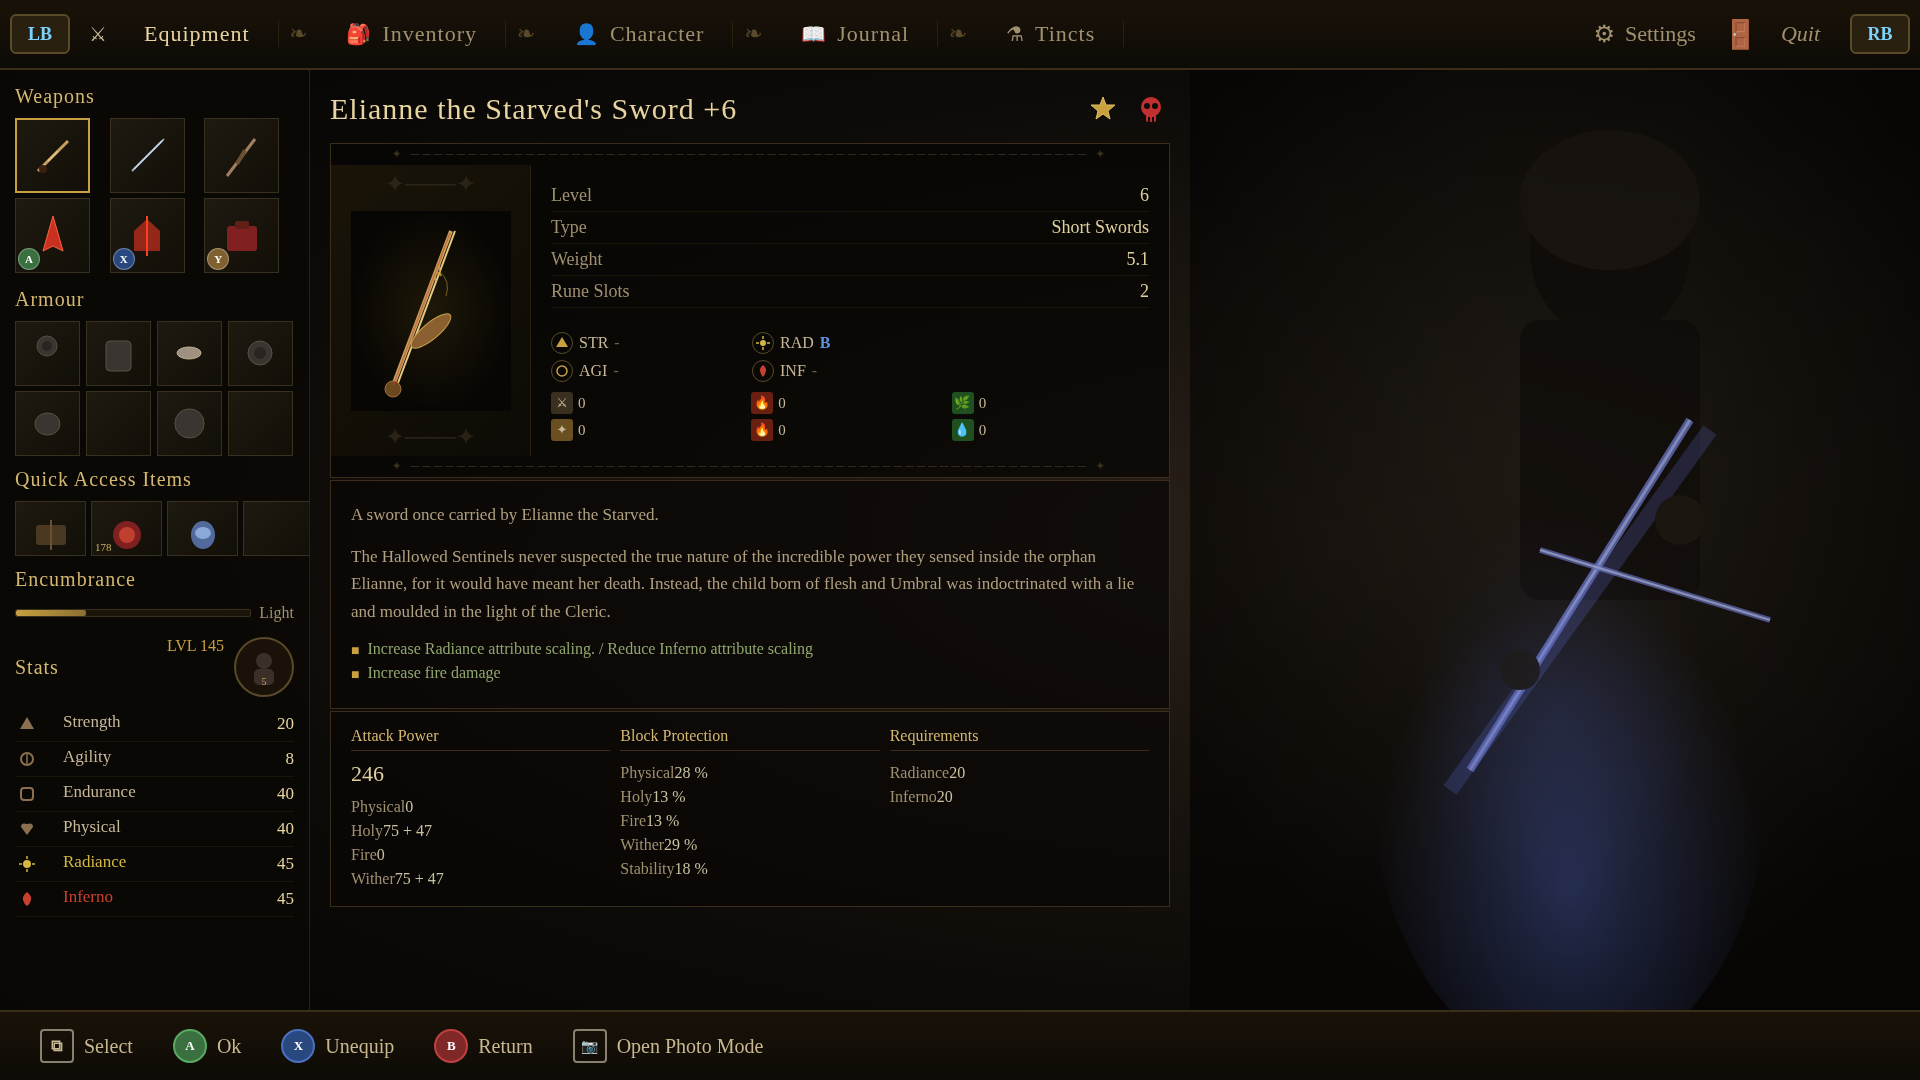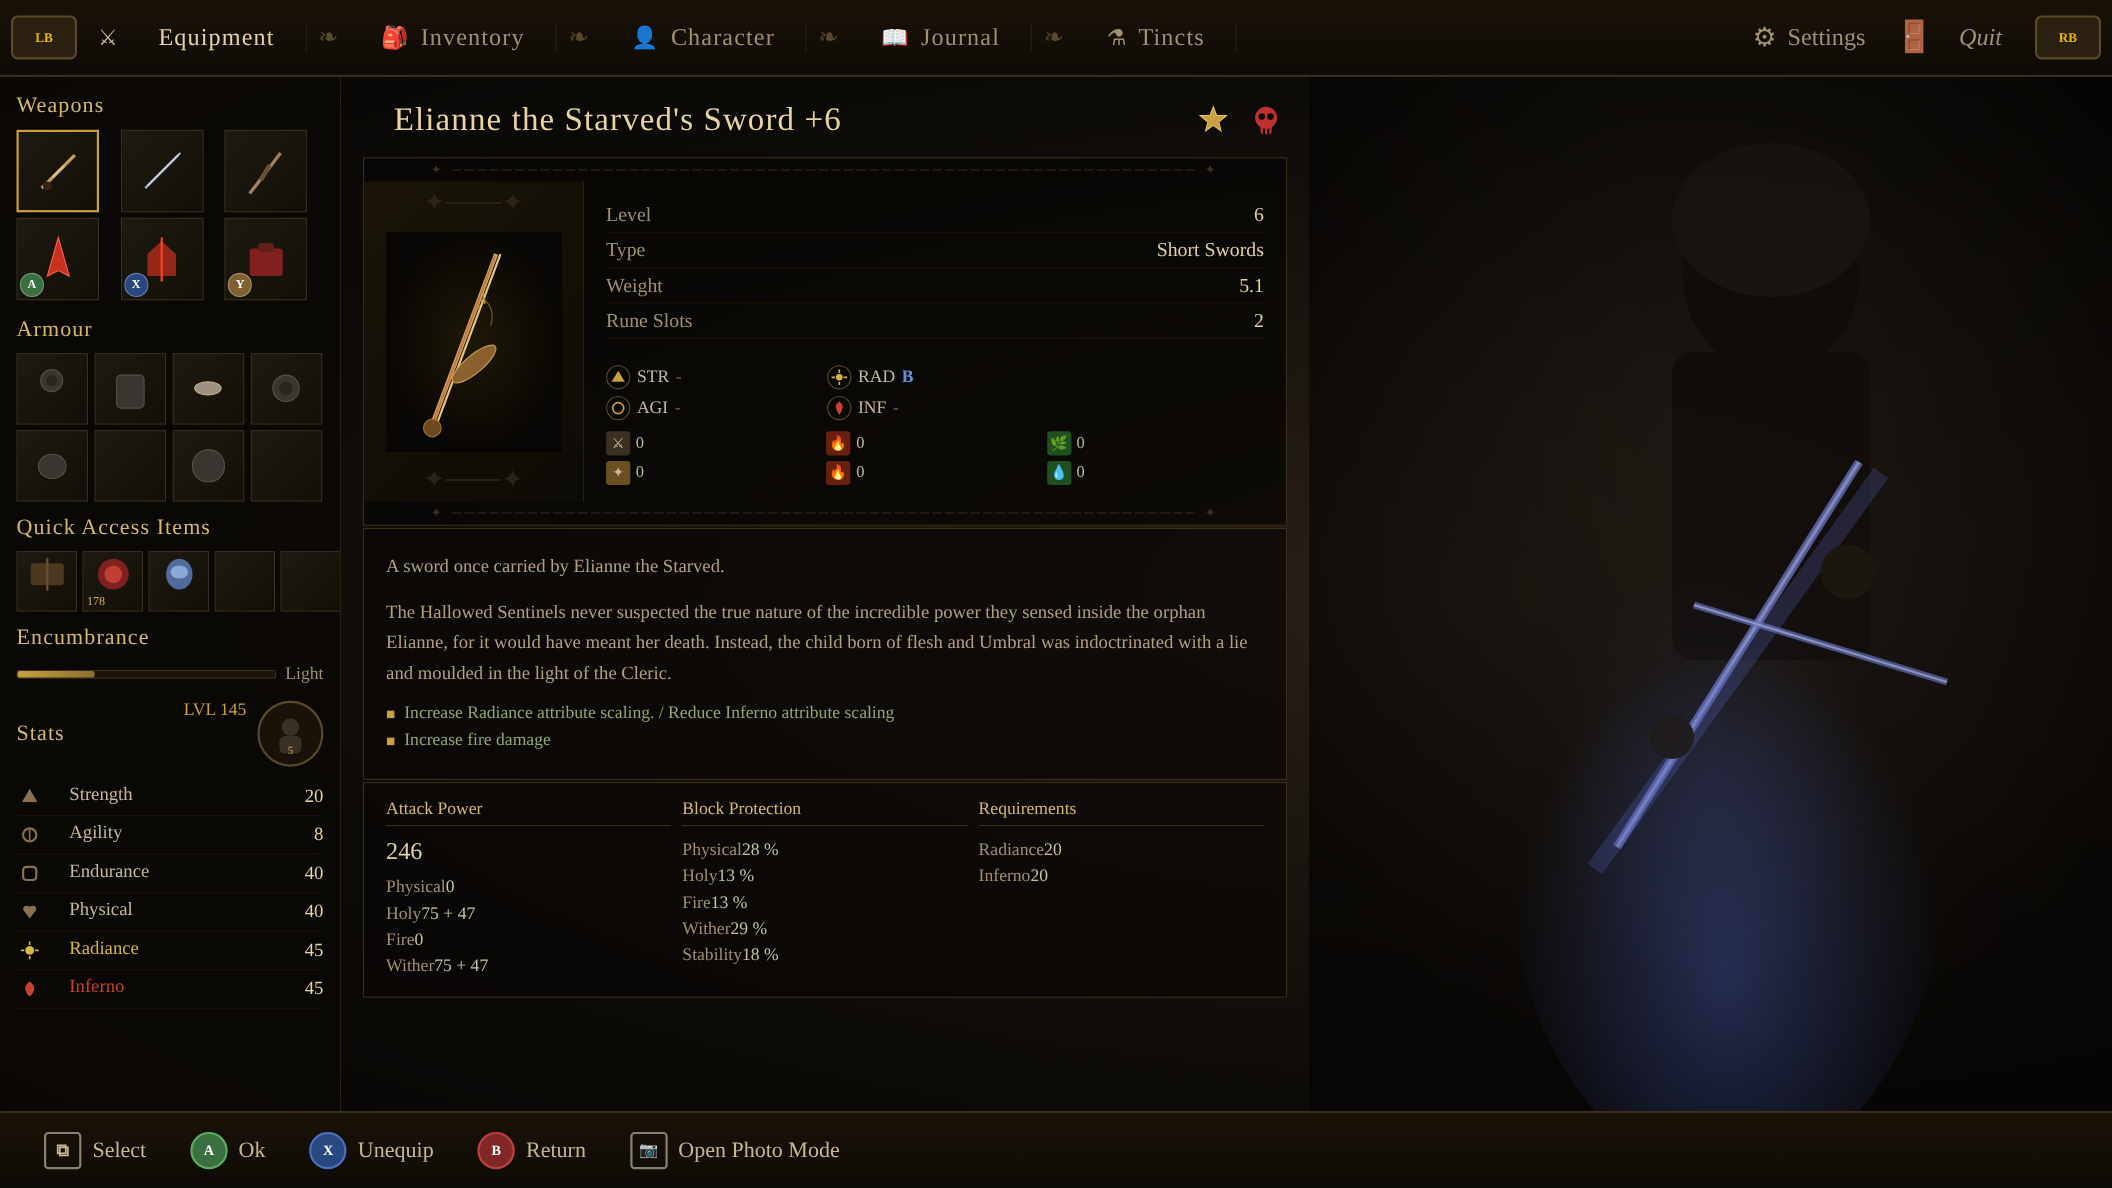--- a/index.html
+++ b/index.html
@@ -65,22 +65,22 @@
 
     .nav-button-lb {
       width: 60px;
       height: 40px;
       background: #2a2010;
       border: 2px solid #5a4a2a;
       border-radius: 6px;
       display: flex;
       align-items: center;
       justify-content: center;
-      color: #eab308;
-      font-size: 12px;
+      color: #7dd3fc;
+      font-size: 18px;
       font-weight: bold;
       margin: 0 10px;
     }
 
     .nav-right {
       margin-left: auto;
       display: flex;
       align-items: center;
       gap: 0;
     }
@@ -230,26 +230,26 @@
     .badge-y { background: #806030; }
 
     
     .quick-grid {
       display: grid;
       grid-template-columns: repeat(5, 1fr);
       gap: 5px;
     }
 
     .quick-slot {
-      width: 55px;
+      width: 71px;
       height: 55px;
       background: linear-gradient(135deg, #1e1a10 0%, #120f08 100%);
       border: 1px solid #3a3020;
       display: flex;
-      align-items: flex-start;
+      align-items: flex-end;
       justify-content: center;
       position: relative;
     }
 
     .encumbrance-section {
       margin: 12px 0;
     }
 
     .encumbrance-bar {
       width: 100%;
@@ -345,21 +345,20 @@
       display: flex;
       align-items: center;
       justify-content: space-between;
       margin-bottom: 15px;
     }
 
     .weapon-title {
       font-size: 30px;
       color: #e8d4a0;
       letter-spacing: 1px;
-      margin-left: 28px;
     }
 
     .weapon-icons {
       display: flex;
       gap: 10px;
     }
 
     .weapon-icon-btn {
       width: 38px;
       height: 38px;

